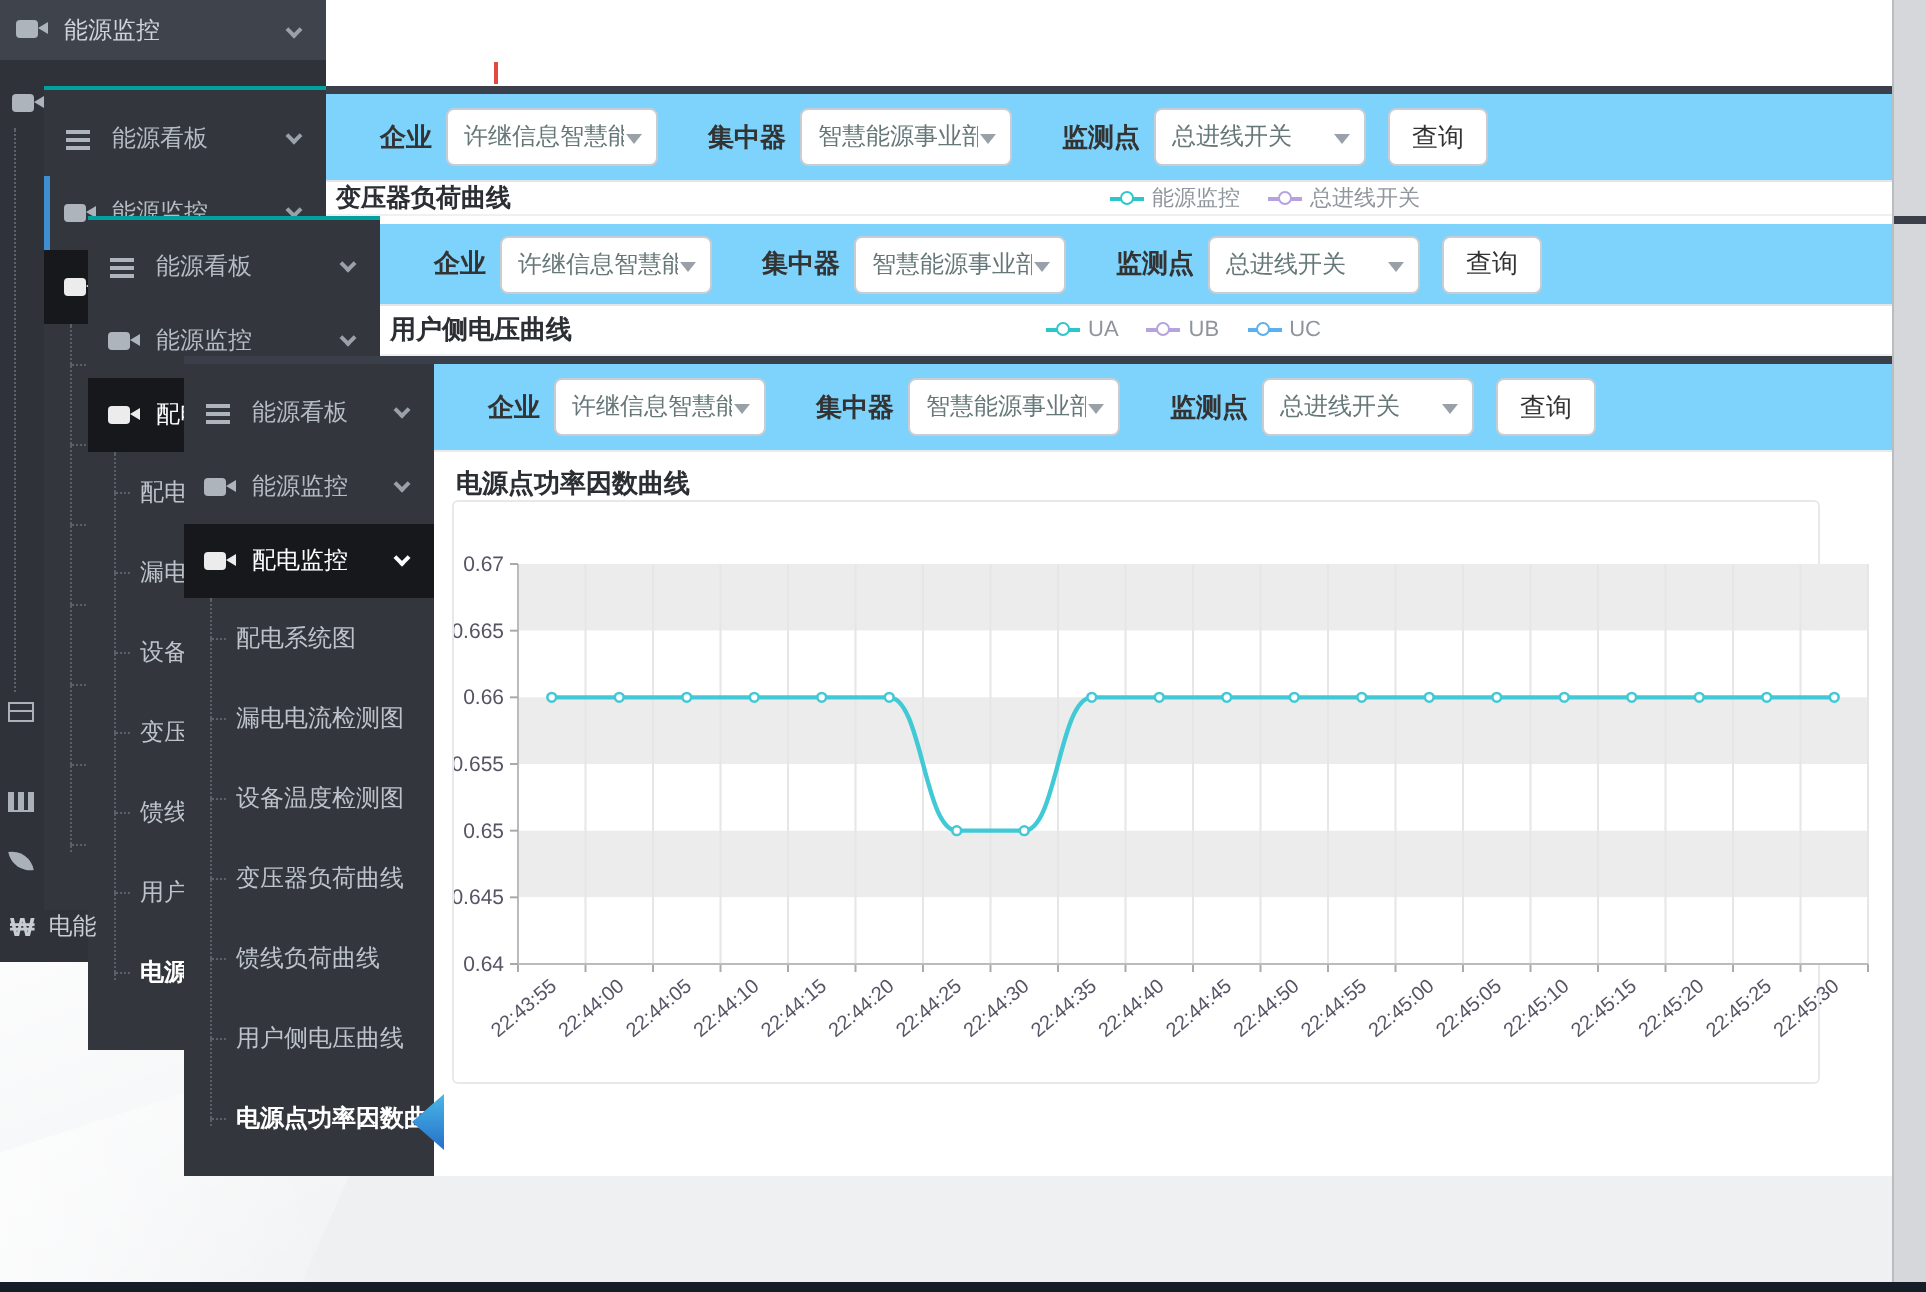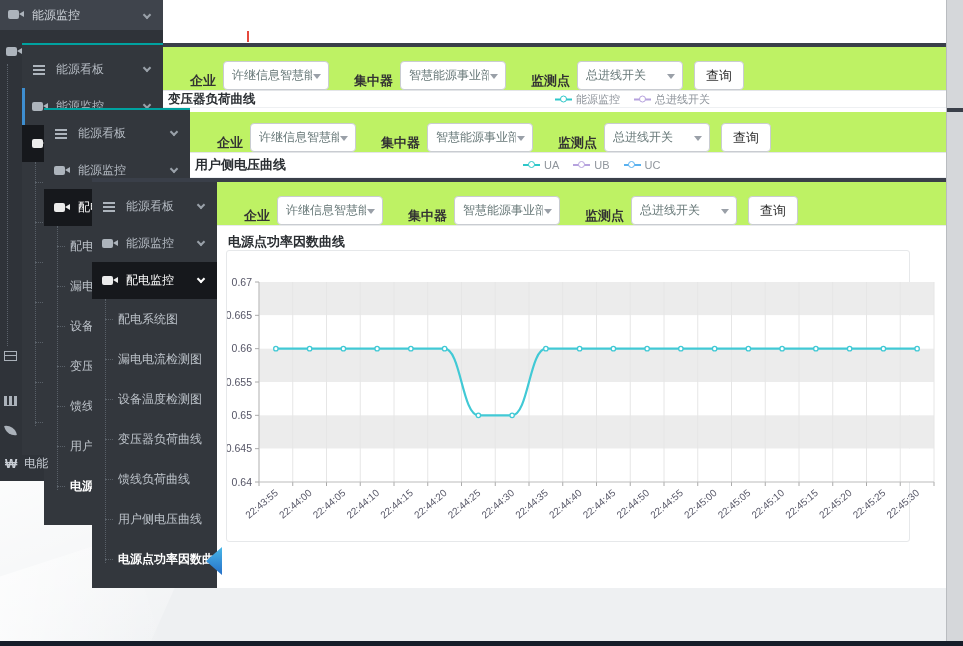--- a/index.html
+++ b/index.html
@@ -37,21 +37,21 @@
   .mi.active .ic-cam::after  { border-right-color:#ececec; }
   .ic-list::before { content:''; position:absolute; left:1px; top:1px; width:12px; height:10px;
                      background:repeating-linear-gradient(#adb4bc 0 2px, transparent 2px 4px); }
   .ic-film { width:13px; height:10px; border:1px solid #aab1b9;
              background:linear-gradient(transparent 3px, #aab1b9 3px 4px, transparent 4px); }
   .ic-chart { width:13px; height:10px; border-bottom:1px solid #aab1b9;
               background:repeating-linear-gradient(90deg, #aab1b9 0 3px, transparent 3px 5px); }
   .ic-leaf { width:11px; height:11px; background:#aab1b9; border-radius:0 11px 0 11px; transform:rotate(-10deg); }
 
   
-  .toolbar { display:flex; align-items:flex-end; padding-left:27px; font-size:13px; color:#333; background:#bef264; }
+  .toolbar { display:flex; align-items:center; padding-left:27px; font-size:13px; color:#333; background:#7dd3fc; }
   .tb-label { font-weight:bold; margin-right:7px; white-space:nowrap; }
   .sel { width:106px; height:29px; border:1px solid #c9ccd1; border-radius:4px; background:#fff;
          display:flex; align-items:center; padding:0 16px 0 8px; font-size:12px; color:#677; position:relative;
          margin-right:25px; cursor:pointer; }
   .sel span { white-space:nowrap; overflow:hidden; }
   .sarr { position:absolute; right:7px; top:12px; border-left:4px solid transparent;
           border-right:4px solid transparent; border-top:5px solid #9aa0a8; }
   .sel.mr-sm { margin-right:11px; }
   .btn-query { height:29px; padding:0 11px; border:1px solid #c9ccd1; border-radius:4px; background:#fff;
                font-size:13px; color:#333; display:flex; align-items:center; cursor:pointer; font-family:inherit; }

